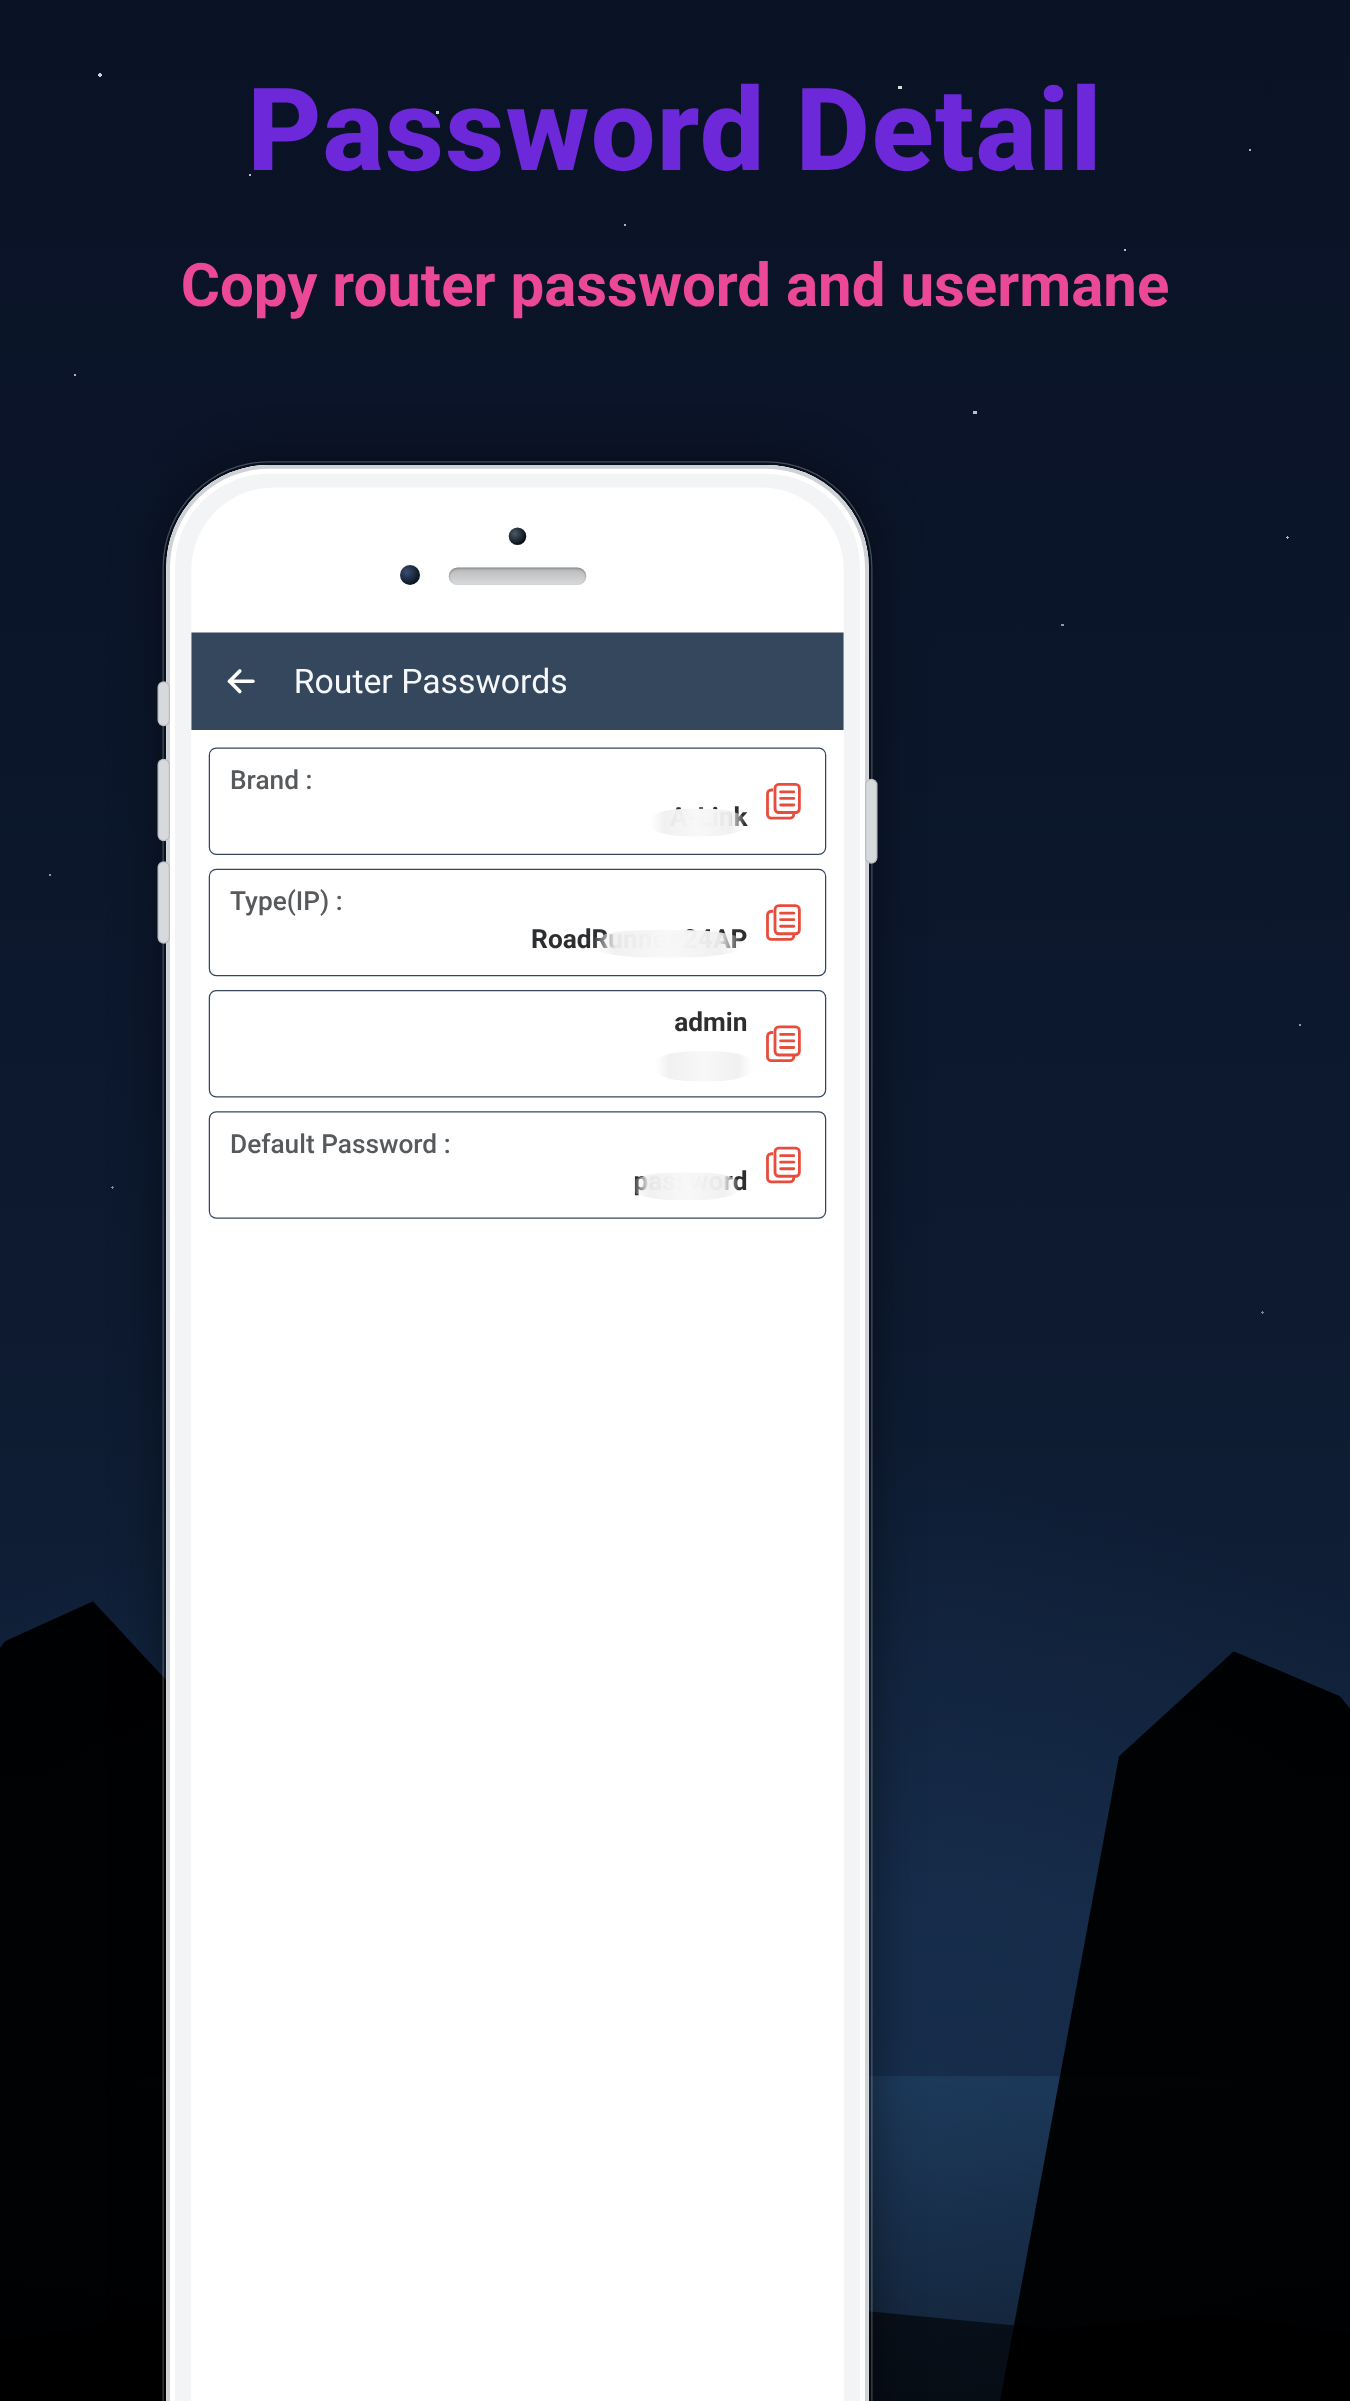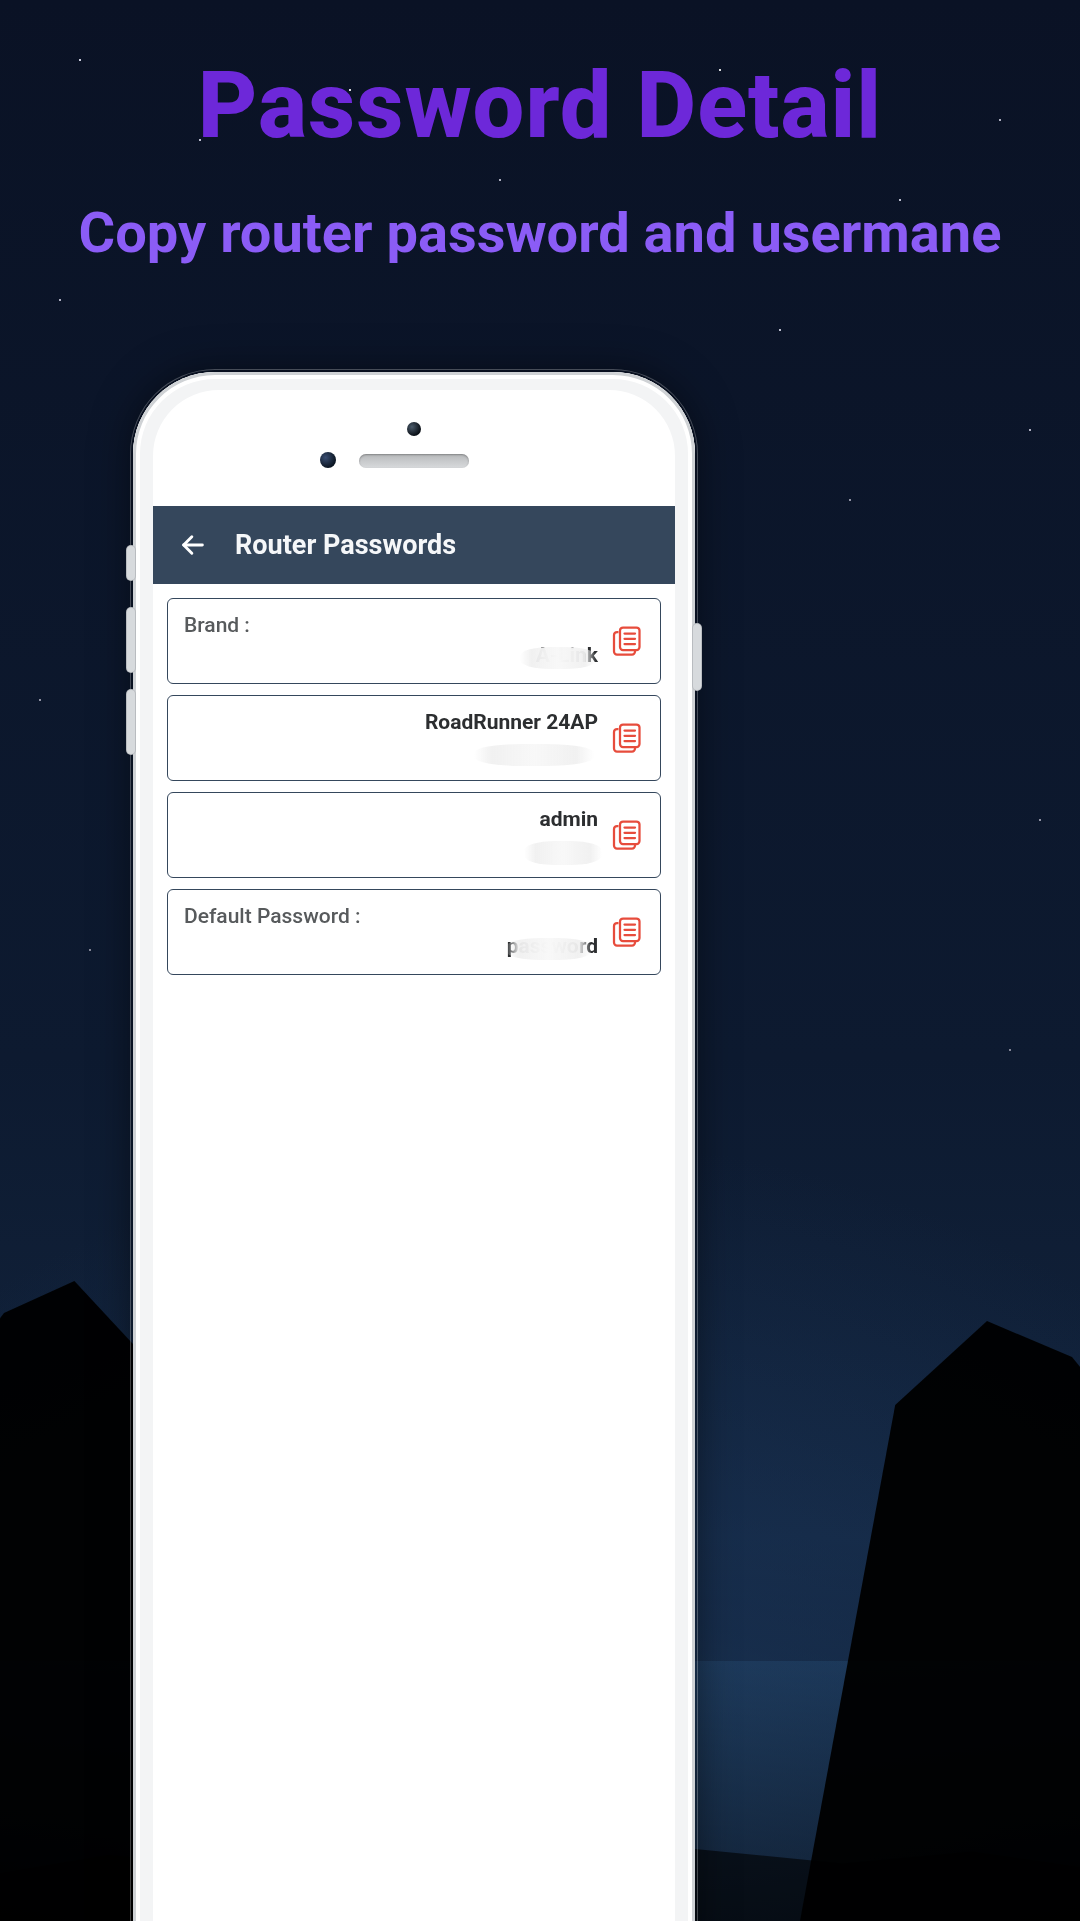--- a/index.html
+++ b/index.html
@@ -61,21 +61,21 @@
 
   
   .promo-title {
     position: absolute; left: 0; right: 0; top: 52px;
     text-align: center;
     font-size: 92px; font-weight: 800; color: #6d28d9; letter-spacing: 1px;
   }
   .promo-sub {
     position: absolute; left: 0; right: 0; top: 200px;
     text-align: center;
-    font-size: 56px; font-weight: 700; color: #8b5cf6;
+    font-size: 48px; font-weight: 700; color: #ec4899;
   }
 
   
   .phone {
     position: absolute;
     left: 133px; top: 372px;
     width: 562px; height: 1920px; 
     background: #f3f4f5;
     border-radius: 82px 82px 0 0;
     box-shadow:
@@ -129,21 +129,21 @@
     padding: 0 16px;
     color: #fff;
   }
   .back-btn {
     width: 48px; height: 48px;
     display: flex; align-items: center; justify-content: center;
     cursor: pointer;
     border-radius: 50%;
   }
   .back-btn svg { width: 28px; height: 28px; fill: none; stroke: #fff; stroke-width: 2.5; stroke-linecap: round; stroke-linejoin: round; }
-  .appbar-title { font-size: 27px; font-weight: 700; margin-left: 18px; color:#f5f7f9;}
+  .appbar-title { font-size: 27px; font-weight: 400; margin-left: 18px; color:#f5f7f9;}
 
   .content { padding: 14px; display: flex; flex-direction: column; gap: 11px; }
 
   .card {
     border: 1px solid #35475c;
     border-radius: 6px;
     position: relative;
     padding: 14px 62px 16px 16px;
     min-height: 86px;
     display: flex; flex-direction: column; justify-content: space-between;
@@ -219,20 +219,21 @@
               <rect x="12" y="6" width="26" height="30" rx="4" ry="4" fill="none" stroke="#e74c3c" stroke-width="3"></rect>
               <path d="M10 12 h-2 a4 4 0 0 0 -4 4 v22 a4 4 0 0 0 4 4 h20 a4 4 0 0 0 4 -4 v-2" fill="none" stroke="#e74c3c" stroke-width="3"></path>
               <line x1="18" y1="14" x2="32" y2="14" stroke="#e74c3c" stroke-width="3" stroke-linecap="round"></line>
               <line x1="18" y1="21" x2="32" y2="21" stroke="#e74c3c" stroke-width="3" stroke-linecap="round"></line>
               <line x1="18" y1="28" x2="32" y2="28" stroke="#e74c3c" stroke-width="3" stroke-linecap="round"></line>
             </svg>
           </div>
         </div>
 
         <div class="card">
+          <div class="card-label">Type(IP) :</div>
           <div class="card-value-row">
             <span class="card-value">RoadRunner 24AP</span>
           </div>
           <span class="smudge" style="right:66px; bottom:14px; width:120px; height:22px;"></span>
           <div class="copy-btn">
             <svg viewBox="0 0 48 48">
               <rect x="12" y="6" width="26" height="30" rx="4" ry="4" fill="none" stroke="#e74c3c" stroke-width="3"></rect>
               <path d="M10 12 h-2 a4 4 0 0 0 -4 4 v22 a4 4 0 0 0 4 4 h20 a4 4 0 0 0 4 -4 v-2" fill="none" stroke="#e74c3c" stroke-width="3"></path>
               <line x1="18" y1="14" x2="32" y2="14" stroke="#e74c3c" stroke-width="3" stroke-linecap="round"></line>
               <line x1="18" y1="21" x2="32" y2="21" stroke="#e74c3c" stroke-width="3" stroke-linecap="round"></line>

